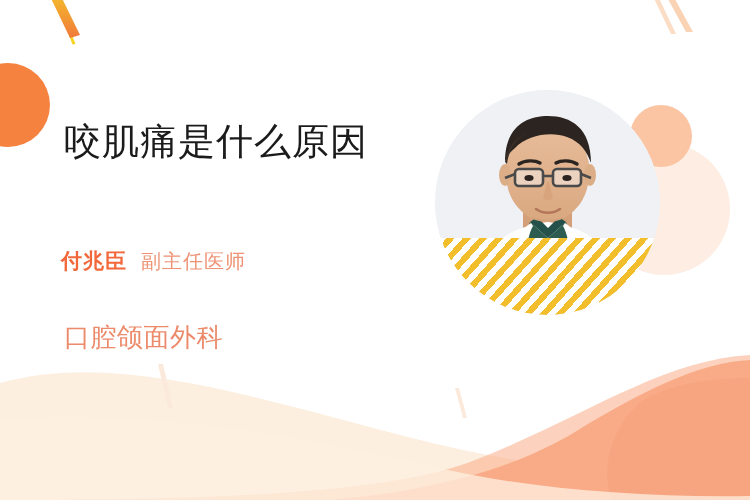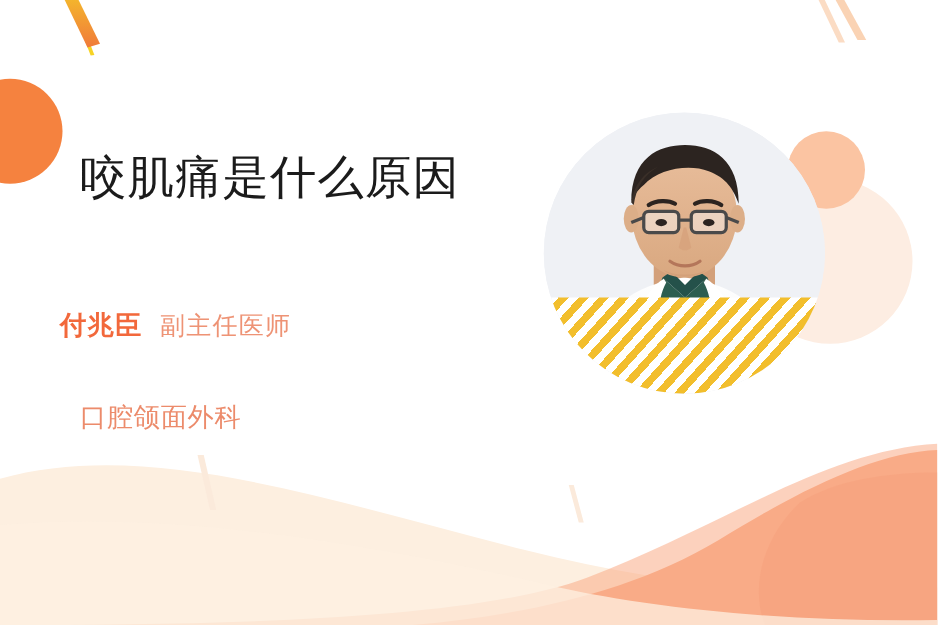--- a/index.html
+++ b/index.html
@@ -92,21 +92,21 @@
     left: 64px;
     top: 117px;
     font-size: 37px;
     font-weight: 400;
     letter-spacing: 1px;
     color: #1b1b1b;
     white-space: nowrap;
   }
   .doc-line {
     position: absolute;
-    left: 48px;
+    left: 61px;
     top: 250px;
     white-space: nowrap;
     line-height: 1;
     text-align: center;
   }
   .doc-name {
     font-size: 21px;
     font-weight: bold;
     color: #F2683B;
     letter-spacing: 1px;
@@ -125,21 +125,21 @@
     font-size: 21px;
     font-weight: 400;
     color: #EC8B6B;
     letter-spacing: 0.5px;
     white-space: nowrap;
   }
   .doc-dept {
     position: absolute;
     left: 64px;
     top: 320px;
-    font-size: 21px;
+    font-size: 26px;
     font-weight: 400;
     color: #EC8B6B;
     letter-spacing: 0.5px;
     white-space: nowrap;
   }
 </style>
 </head>
 <body>
 
 <div id="card">

